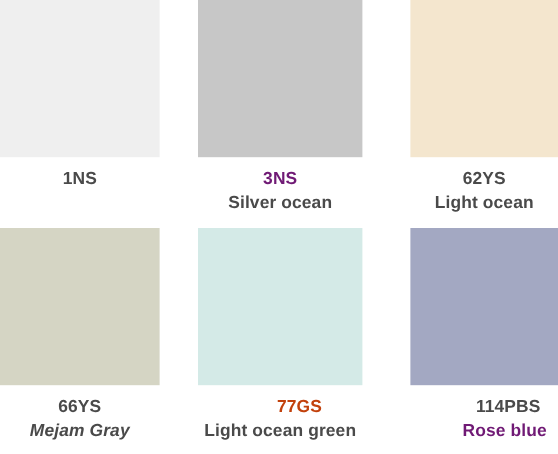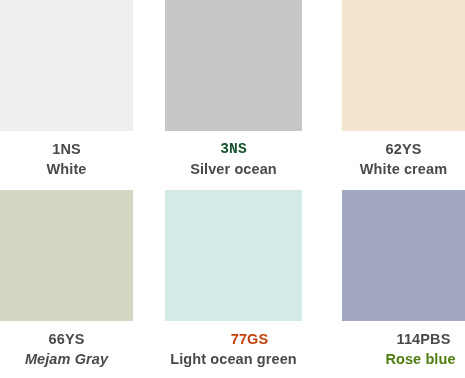--- a/index.html
+++ b/index.html
@@ -68,37 +68,36 @@
 </style>
 </head>
 <body style="background-color: rgb(255, 255, 255);">
 
 <div id="swatch-grid">
 
   <div class="swatch-tile col-left row-top">
     <div class="swatch-chip" style="background-color: rgb(239, 239, 239);"></div>
     <div class="swatch-caption">
       <div class="swatch-code" style="color: rgb(74, 74, 74);">1NS</div>
-      <div class="swatch-name" style="color: rgb(74, 74, 74);">White</div>
     </div>
   </div>
 
   <div class="swatch-tile col-mid row-top">
     <div class="swatch-chip" style="background-color: rgb(199, 199, 199);"></div>
     <div class="swatch-caption">
-      <div class="swatch-code" style="color: #14532d; font-family: Liberation Mono, monospace;">3NS</div>
+      <div class="swatch-code" style="color: #701a75;">3NS</div>
       <div class="swatch-name" style="color: rgb(74, 74, 74);">Silver ocean</div>
     </div>
   </div>
 
   <div class="swatch-tile col-right row-top">
     <div class="swatch-chip" style="background-color: rgb(244, 230, 206);"></div>
     <div class="swatch-caption">
       <div class="swatch-code" style="color: rgb(74, 74, 74);">62YS</div>
-      <div class="swatch-name" style="color: rgb(74, 74, 74);">White cream</div>
+      <div class="swatch-name" style="color: rgb(74, 74, 74);">Light ocean</div>
     </div>
   </div>
 
   <div class="swatch-tile col-left row-bottom">
     <div class="swatch-chip" style="background-color: rgb(213, 213, 196);"></div>
     <div class="swatch-caption">
       <div class="swatch-code" style="color: rgb(74, 74, 74);">66YS</div>
       <div class="swatch-name" style="color: rgb(74, 74, 74); font-style: italic;">Mejam Gray</div>
     </div>
   </div>
@@ -108,17 +107,17 @@
     <div class="swatch-caption">
       <div class="swatch-code" style="color: #c2410c; margin-left: 32px;">77GS</div>
       <div class="swatch-name" style="color: rgb(74, 74, 74);">Light ocean green</div>
     </div>
   </div>
 
   <div class="swatch-tile col-right row-bottom">
     <div class="swatch-chip" style="background-color: rgb(163, 168, 194);"></div>
     <div class="swatch-caption">
       <div class="swatch-code" style="color: rgb(74, 74, 74); margin-left: 40px;">114PBS</div>
-      <div class="swatch-name" style="color: #4d7c0f; margin-left: 34px;">Rose blue</div>
+      <div class="swatch-name" style="color: #701a75; margin-left: 34px;">Rose blue</div>
     </div>
   </div>
 
 </div>
 
 </body></html>

